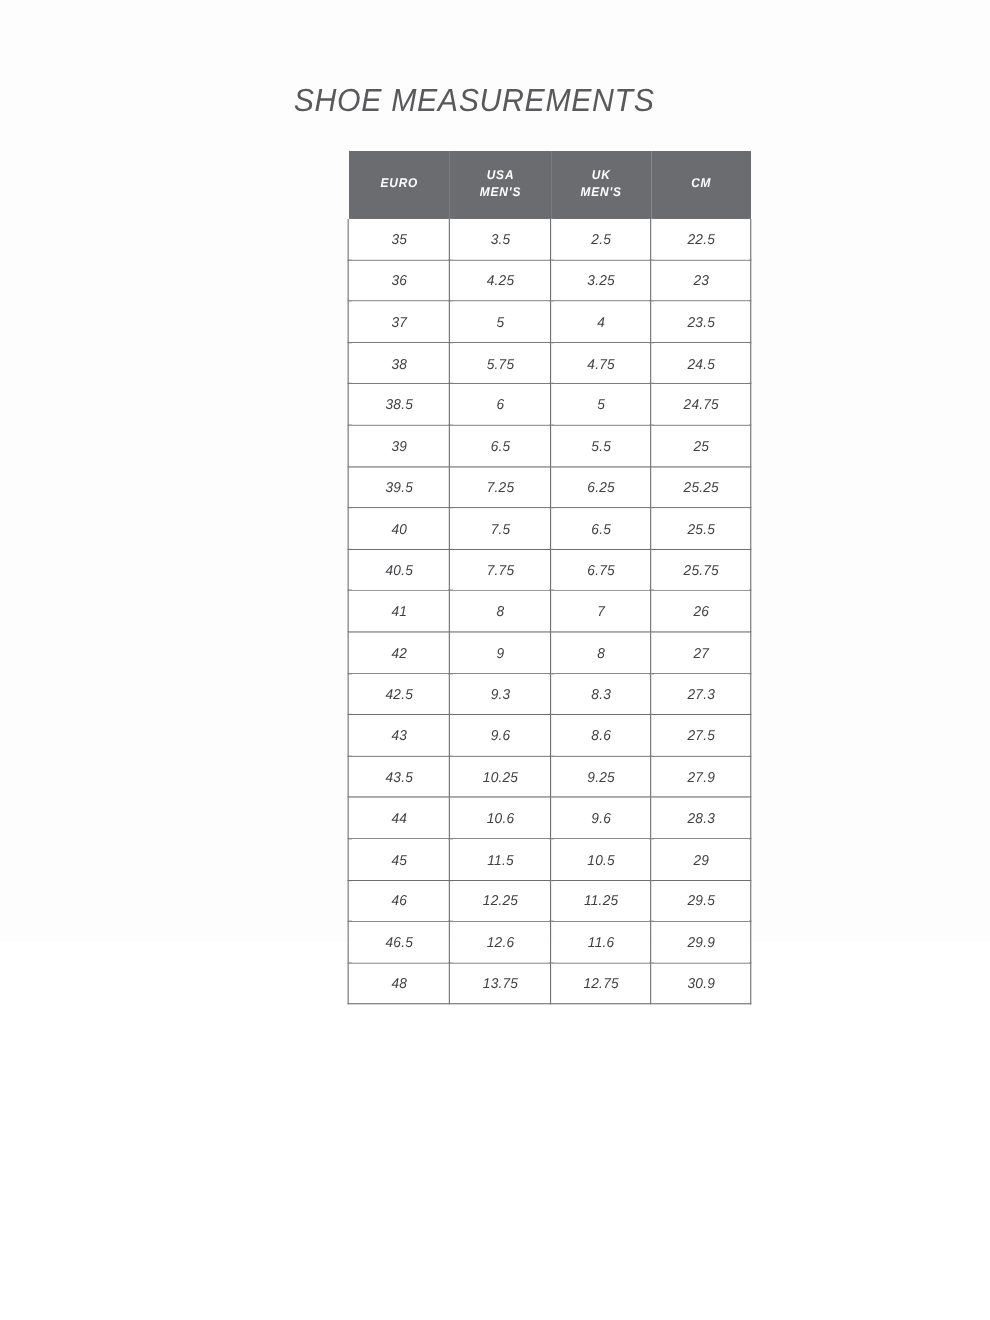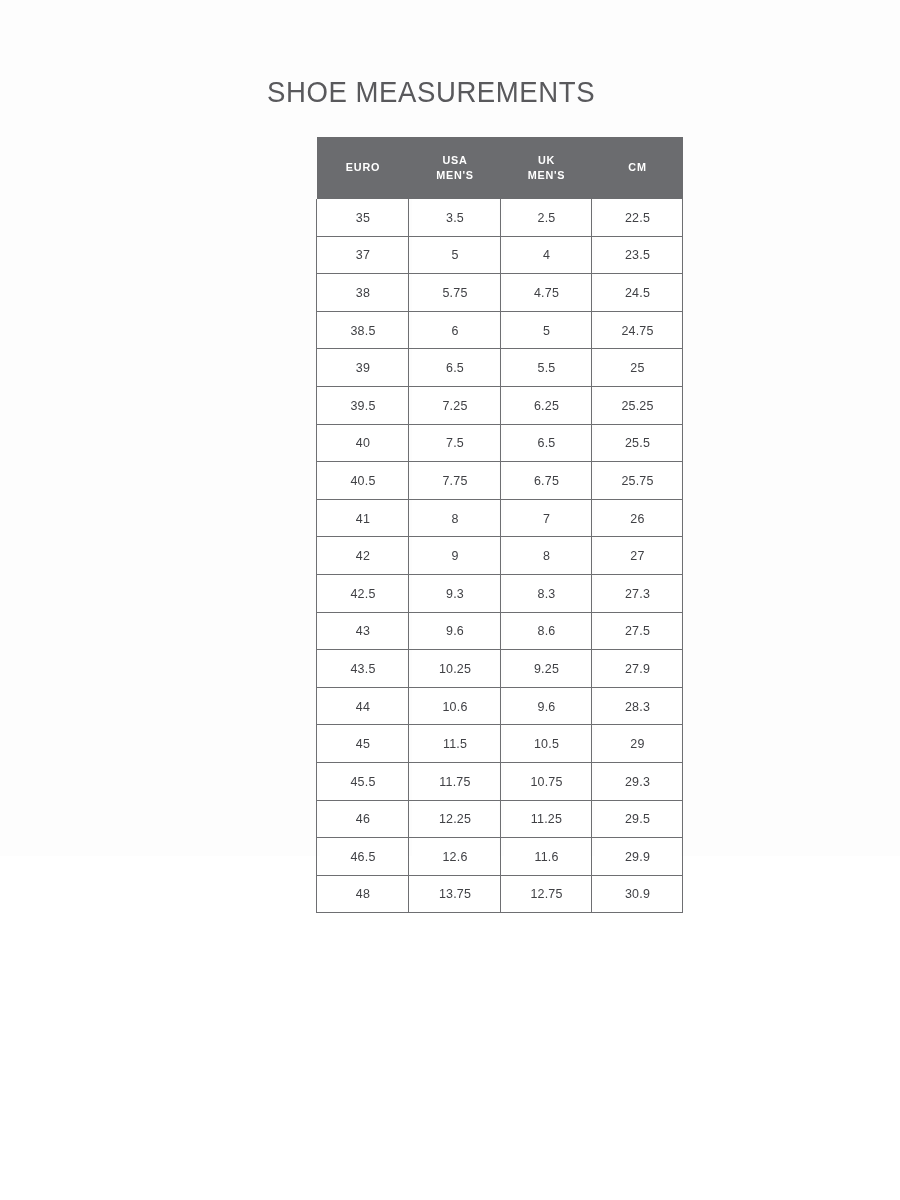--- a/index.html
+++ b/index.html
@@ -13,20 +13,21 @@
     background: #ffffff;
     font-family: "Liberation Sans", sans-serif;
     -webkit-font-smoothing: antialiased;
     overflow: hidden;
   }
   .page {
     position: relative;
     width: 900px;
     height: 856px;
     background: #fdfdfd;
+    font-style: italic;
   }
   .page-title {
     position: absolute;
     left: 267px;
     top: 76px;
     font-family: "Liberation Sans", sans-serif;
     font-size: 29px;
     font-weight: 300;
     letter-spacing: 0.6px;
     color: #59595c;
@@ -124,20 +125,26 @@
         </tr>
       </thead>
       <tbody id="table-body">
           <tr>
             <td>35</td>
             <td>3.5</td>
             <td>2.5</td>
             <td>22.5</td>
           </tr>
           <tr>
+            <td>36</td>
+            <td>4.25</td>
+            <td>3.25</td>
+            <td>23</td>
+          </tr>
+          <tr>
             <td>37</td>
             <td>5</td>
             <td>4</td>
             <td>23.5</td>
           </tr>
           <tr>
             <td>38</td>
             <td>5.75</td>
             <td>4.75</td>
             <td>24.5</td>
@@ -208,26 +215,20 @@
             <td>9.6</td>
             <td>28.3</td>
           </tr>
           <tr>
             <td>45</td>
             <td>11.5</td>
             <td>10.5</td>
             <td>29</td>
           </tr>
           <tr>
-            <td>45.5</td>
-            <td>11.75</td>
-            <td>10.75</td>
-            <td>29.3</td>
-          </tr>
-          <tr>
             <td>46</td>
             <td>12.25</td>
             <td>11.25</td>
             <td>29.5</td>
           </tr>
           <tr>
             <td>46.5</td>
             <td>12.6</td>
             <td>11.6</td>
             <td>29.9</td>

